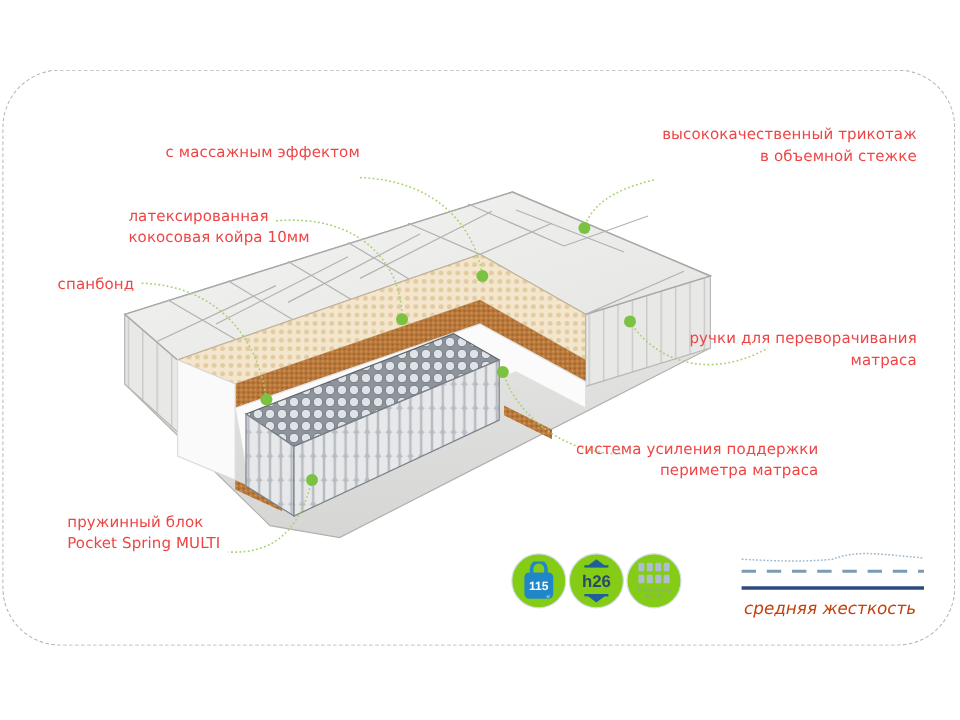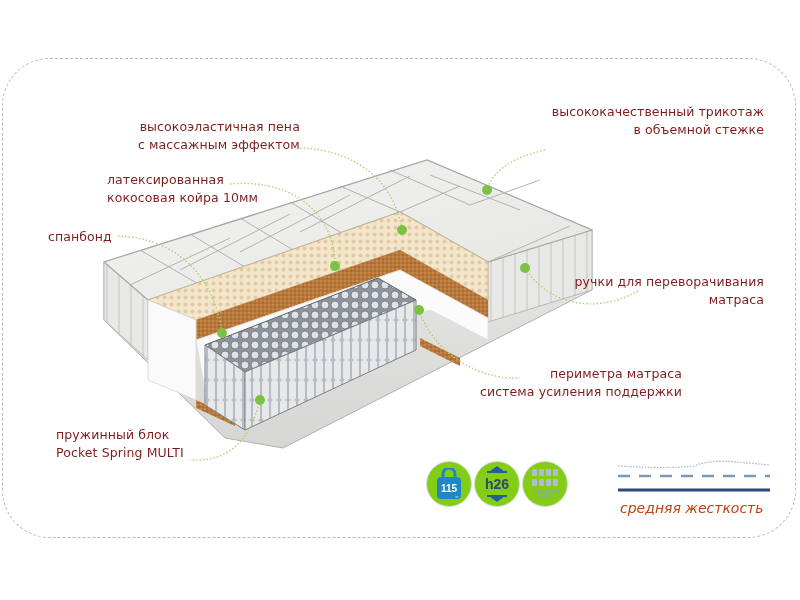--- a/index.html
+++ b/index.html
@@ -1,19 +1,19 @@
 <!DOCTYPE html>
 <html><head>
 <meta charset="utf-8">
 <style>
   html, body { margin:0; padding:0; background:#ffffff; }
   body { width:800px; height:600px; position:relative; overflow:hidden; font-family:"DejaVu Sans", sans-serif; }
   .frame { position:absolute; left:2px; top:58px; width:794px; height:480px; border:1.5px dashed #b8b8b8; border-radius:48px; box-sizing:border-box; }
   svg.art { position:absolute; left:0; top:0; }
-  .lbl { position:absolute; font-size:12.5px; color:#7f1d1d; line-height:18px; white-space:nowrap; letter-spacing:0.1px; }
+  .lbl { position:absolute; font-size:12.5px; color:#ef4444; line-height:18px; white-space:nowrap; letter-spacing:0.1px; }
   .lbl span { display:block; }
   .right { text-align:right; }
   .badge { position:absolute; width:46px; height:46px; border-radius:50%; border:1.5px solid #d4dde6; background:#84cc16; box-sizing:border-box; display:flex; align-items:center; justify-content:center; }
   .firm { position:absolute; left:614px; top:456px; width:160px; }
   .firm-text { font-style:italic; font-size:14px; color:#c2410c; margin-top:4px; padding-left:6px; }
 </style>
 </head>
 <body>
 
 <div class="frame"></div>
@@ -94,21 +94,20 @@
     <circle cx="335" cy="266" r="5"></circle>
     <circle cx="222" cy="333" r="5"></circle>
     <circle cx="487" cy="190" r="5"></circle>
     <circle cx="525" cy="268" r="5"></circle>
     <circle cx="419" cy="310" r="5"></circle>
     <circle cx="260" cy="400" r="5"></circle>
   </g>
 </svg>
 
 <div class="lbl right" style="left:138px;top:118px;">
-  <span>высокоэластичная пена</span>
   <span>с массажным эффектом</span>
 </div>
 <div class="lbl" style="left:107px;top:171px;">
   <span>латексированная</span>
   <span>кокосовая койра 10мм</span>
 </div>
 <div class="lbl" style="left:48px;top:228px;">
   <span>спанбонд</span>
 </div>
 <div class="lbl" style="left:56px;top:426px;">
@@ -117,22 +116,22 @@
 </div>
 <div class="lbl right" style="right:36px;top:103px;">
   <span>высококачественный трикотаж</span>
   <span>в объемной стежке</span>
 </div>
 <div class="lbl right" style="right:36px;top:273px;">
   <span>ручки для переворачивания</span>
   <span>матраса</span>
 </div>
 <div class="lbl right" style="right:118px;top:365px;">
+  <span>система усиления поддержки</span>
   <span>периметра матраса</span>
-  <span>система усиления поддержки</span>
 </div>
 
 <div class="badge" style="left:426px;top:461px;">
   <svg width="26" height="32" viewBox="0 0 26 32">
     <path d="M7,10 V6 a6,6 0 0 1 12,0 V10" fill="none" stroke="#1f86c8" stroke-width="3"></path>
     <rect x="1" y="9" width="24" height="22" rx="4" fill="#1f86c8"></rect>
     <text x="13" y="24" font-size="10" font-weight="bold" fill="#fff" text-anchor="middle" font-family="Liberation Sans, sans-serif">115</text>
     <text x="21" y="30" font-size="4" fill="#cfe6f5" text-anchor="middle" font-family="Liberation Sans, sans-serif">кг</text>
   </svg>
 </div>

